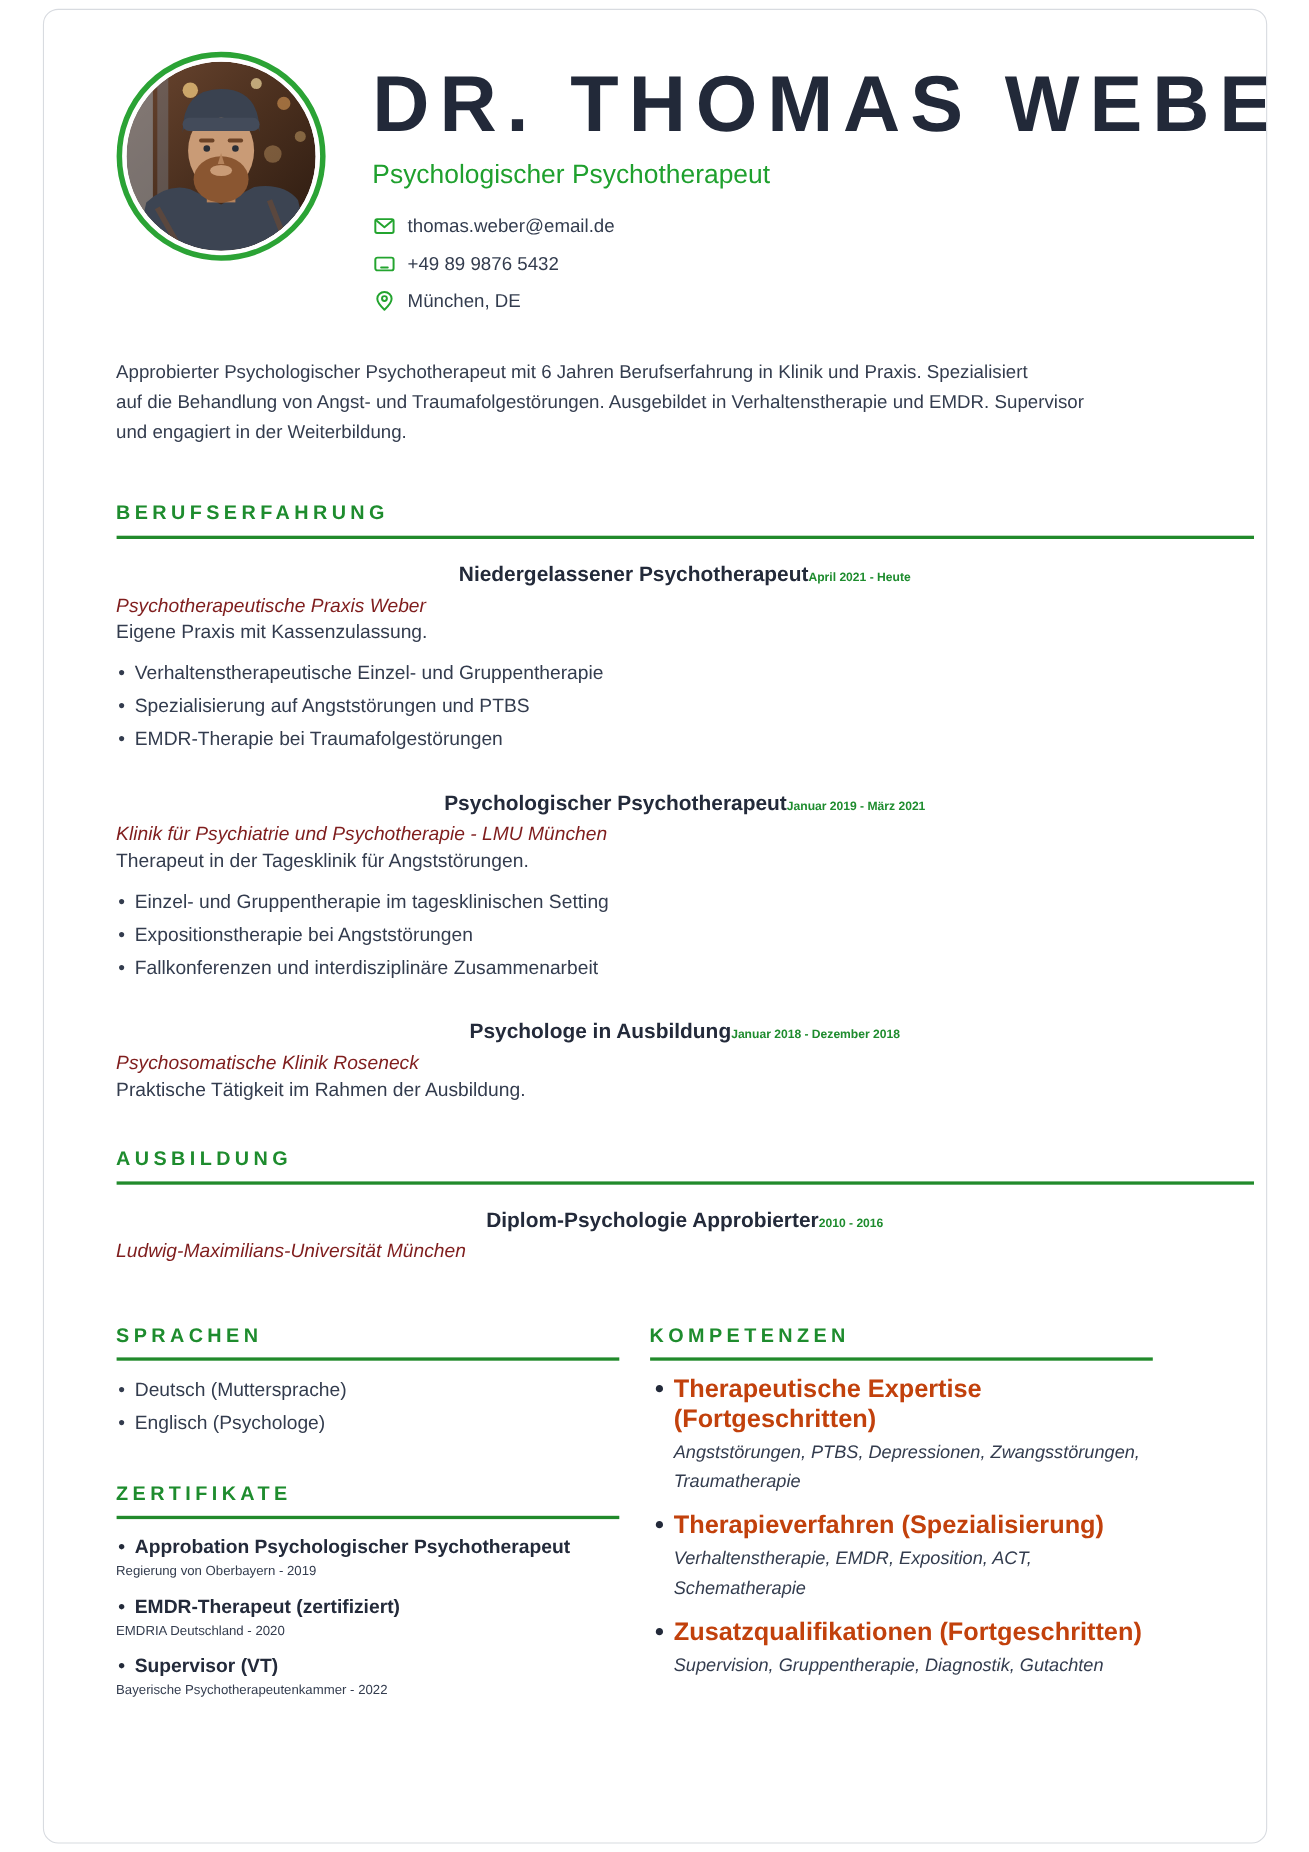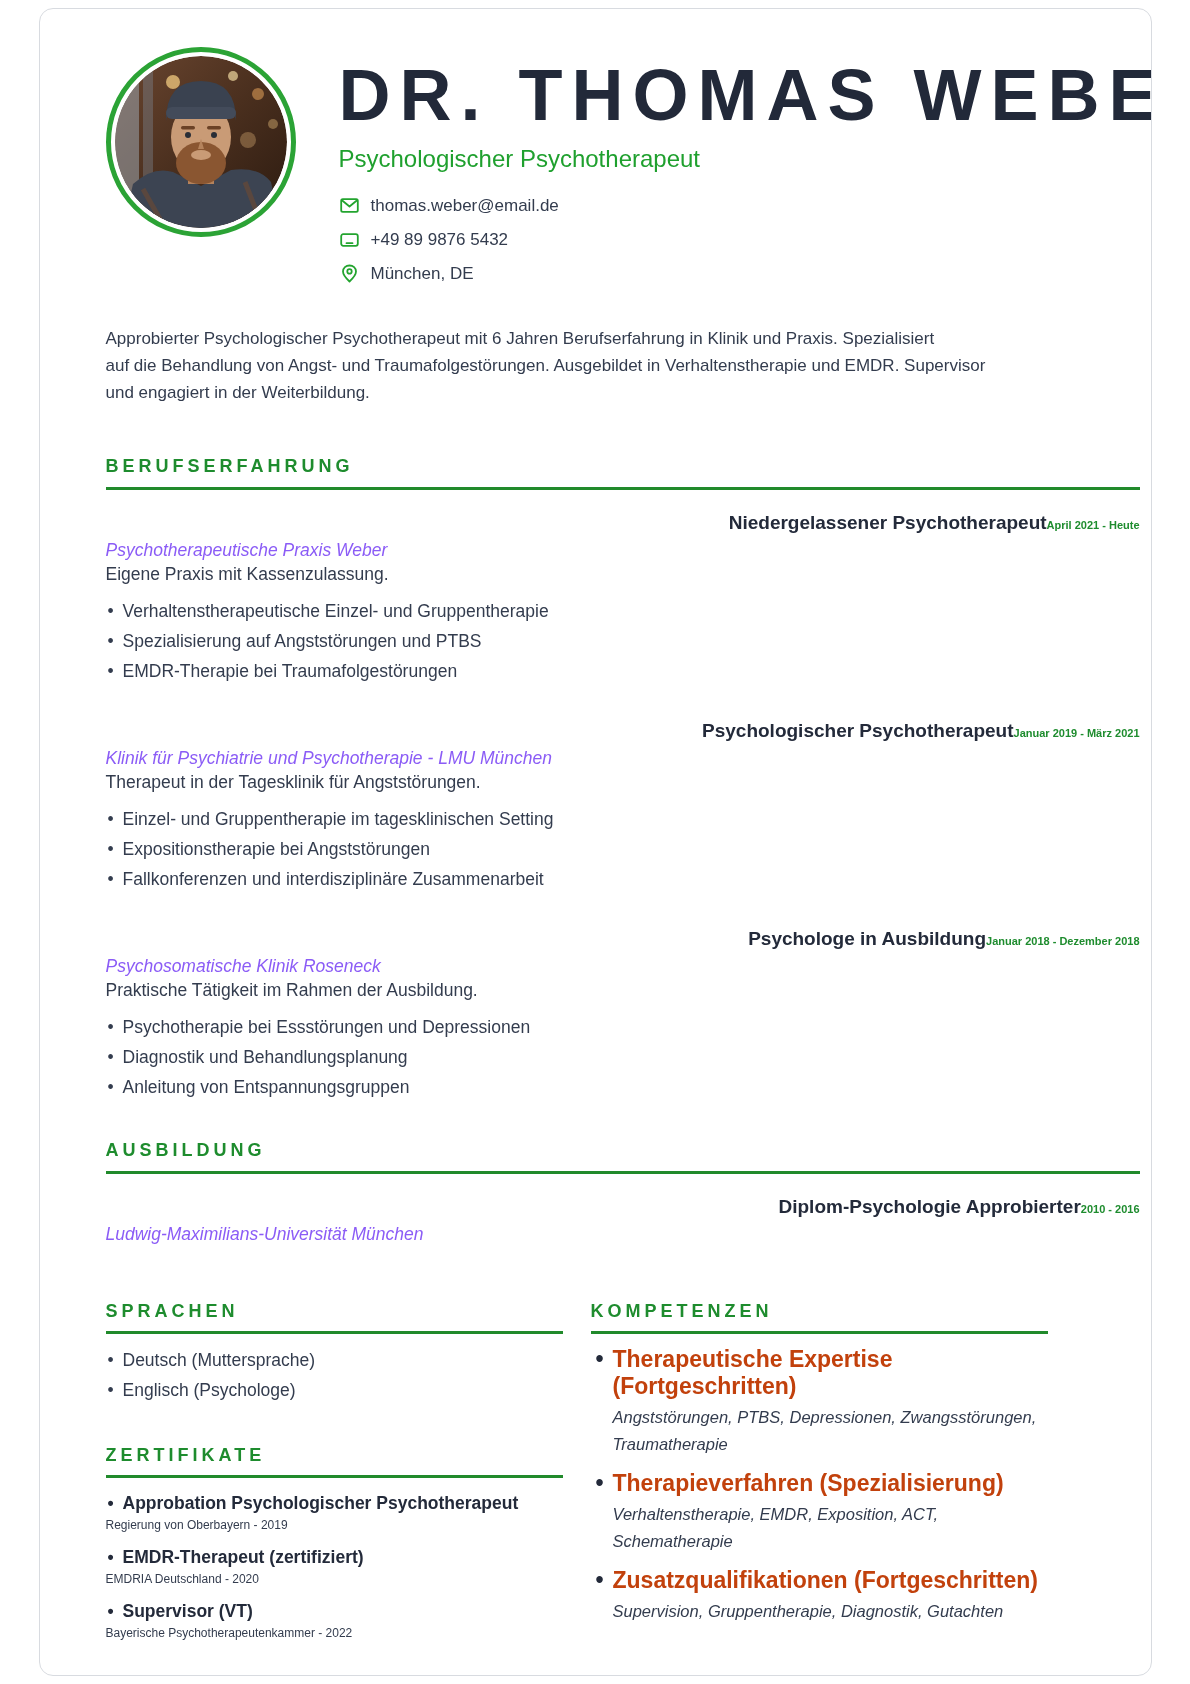--- a/index.html
+++ b/index.html
@@ -60,24 +60,24 @@
   .sec-exp { margin-top:50px; }
   .sec-edu { margin-top:42px; }
   .sec-head {
     font-size:18px; font-weight:700; letter-spacing:4px;
     color:#1e8c2e;
   }
   .rule { height:3px; background:#218a2b; margin-top:10px; }
 
   .job { margin-top:22px; margin-bottom:38px; }
   .job:last-child { margin-bottom:0; }
-  .row { display:flex; justify-content:flex-end; align-items:baseline; }
+  .row { display:flex; justify-content:center; align-items:baseline; }
   .job-title { font-size:19px; font-weight:700; color:#232a3a; }
   .job-date { font-size:11px; font-weight:600; color:#1e8c2e; white-space:nowrap; }
-  .job-company { margin-top:6px; font-size:17.5px; font-style:italic; color:#8b5cf6; }
+  .job-company { margin-top:6px; font-size:17.5px; font-style:italic; color:#7f1d1d; }
   .job-desc { margin-top:3px; font-size:17.5px; color:#333c4e; }
   .bullets { margin-top:16px; }
   .bullet {
     position:relative; padding-left:17px;
     font-size:17.5px; color:#333c4e; margin-bottom:9px;
   }
   .bullet::before { content:"•"; position:absolute; left:2px; color:#333c4e; }
 
   .edu-entry { margin-top:22px; }
 
@@ -217,25 +217,20 @@
       </div>
     </div>
 
     <div class="job">
       <div class="row">
         <span class="job-title">Psychologe in Ausbildung</span>
         <span class="job-date">Januar 2018 - Dezember 2018</span>
       </div>
       <div class="job-company">Psychosomatische Klinik Roseneck</div>
       <div class="job-desc">Praktische Tätigkeit im Rahmen der Ausbildung.</div>
-      <div class="bullets">
-        <div class="bullet">Psychotherapie bei Essstörungen und Depressionen</div>
-        <div class="bullet">Diagnostik und Behandlungsplanung</div>
-        <div class="bullet">Anleitung von Entspannungsgruppen</div>
-      </div>
     </div>
   </section>
 
   <section class="section sec-edu">
     <div class="sec-head">AUSBILDUNG</div>
     <div class="rule"></div>
     <div class="edu-entry">
       <div class="row">
         <span class="job-title">Diplom-Psychologie Approbierter</span>
         <span class="job-date">2010 - 2016</span>

